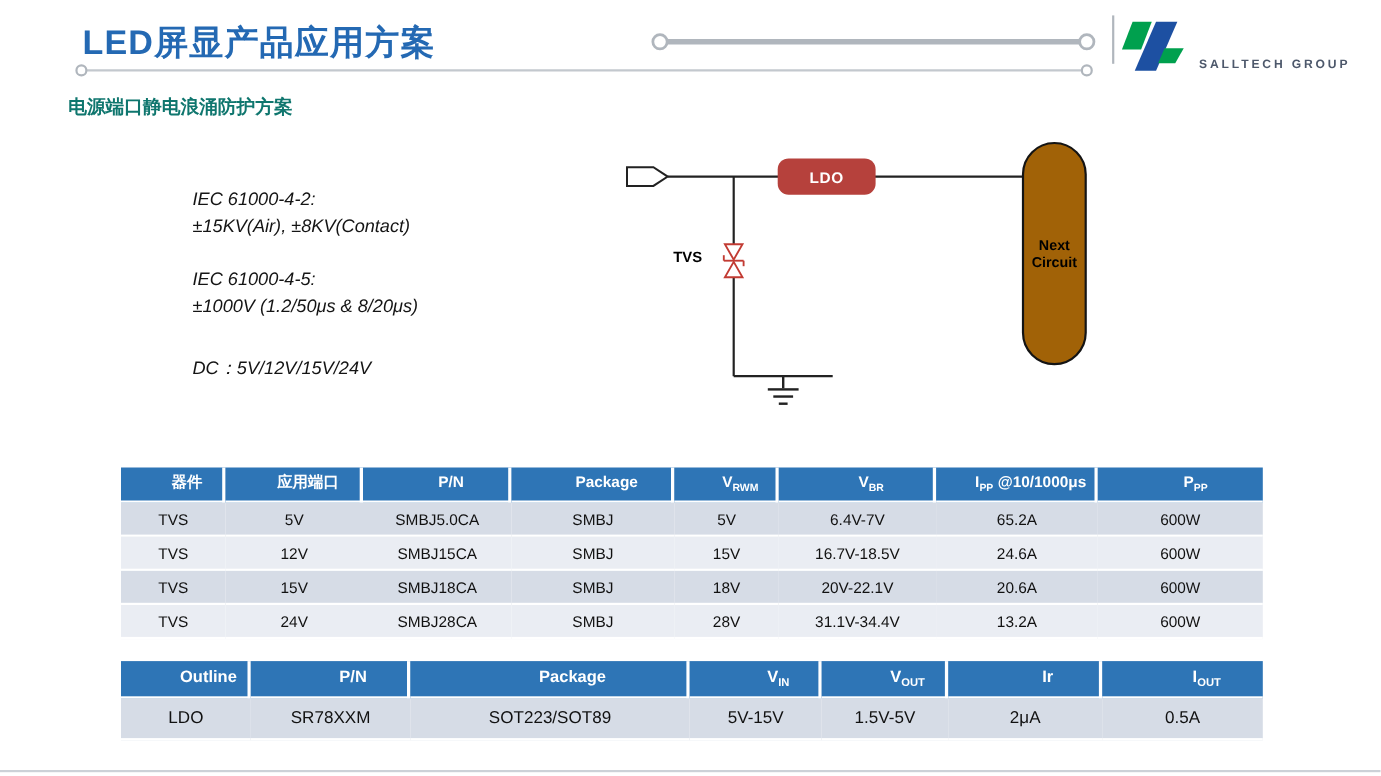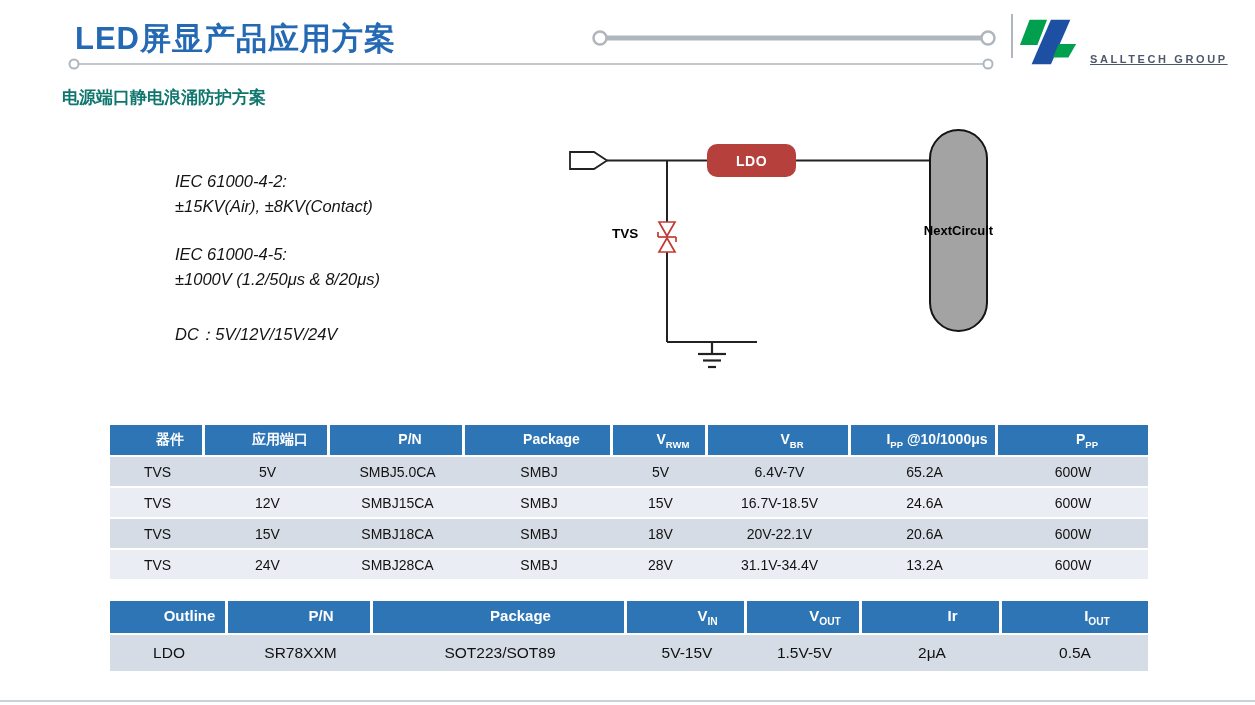--- a/index.html
+++ b/index.html
@@ -12,42 +12,42 @@
 
   
   .page-title {
     left:75px; top:18px; font-size:31px; font-weight:bold; color:#2469b3;
     letter-spacing:1px;
   }
   .deco-svg { left:0; top:0; width:1255px; height:90px; pointer-events:none; }
   .logo-wrap { left:1018px; top:12px; width:225px; height:62px; }
   .logo-mark { position:absolute; left:0; top:4px; width:62px; height:52px; }
   .company-name { position:absolute; left:70px; top:6px; font-size:26px; font-weight:bold; color:#1b3c8c; letter-spacing:2px; }
-  .company-sub { position:absolute; left:72px; top:41px; font-size:11px; color:#4d586b; letter-spacing:2.6px; font-weight:bold;text-decoration:underline; }
+  .company-sub { position:absolute; left:72px; top:41px; font-size:11px; color:#4d586b; letter-spacing:2.6px; font-weight:bold; }
 
   .section-subtitle { left:62px; top:86px; font-size:17px; font-weight:bold; color:#0f766e; }
 
   
   .spec-line { left:175px; font-size:16.5px; color:#141414;font-style:italic; }
   .spec-1 { top:172px; } .spec-2 { top:197px; }
   .spec-3 { top:245px; } .spec-4 { top:270px; }
   .spec-5 { top:324px; }
 
   
   .circuit-svg { left:540px; top:110px; width:460px; height:280px; }
   .ldo-block {
     left:707px; top:144px; width:89px; height:33px; background:#b6413c;
     border-radius:10px; display:flex; align-items:center; justify-content:center;
     color:#fff; font-weight:bold; font-size:14px; letter-spacing:0.5px;
   }
   .tvs-label { left:612px; top:226px; width:44px; font-size:13.5px; font-weight:bold; color:#000; }
   .next-circuit {
-    left:929px; top:129px; width:59px; height:203px; background:#a3a3a3;
+    left:929px; top:129px; width:59px; height:203px; background:#a16207;
     border:2.5px solid #141414; border-radius:30px;
-    display:flex; flex-direction:row; align-items:center; justify-content:center;
+    display:flex; flex-direction:column; align-items:center; justify-content:center;
     font-size:13px; font-weight:bold; line-height:16px; color:#000; text-align:center;
   }
 
   
   table { border-collapse:separate; border-spacing:0; table-layout:fixed; }
   th { background:#2e75b6; color:#fff; font-weight:bold; text-align:center;
        border-right:3px solid #fff; border-bottom:2px solid #fff; }
   th:last-child { border-right:none; }
   td { text-align:center; color:#111; border-bottom:2px solid #fff; }
   tbody tr:nth-child(odd) td { background:#d6dce6; }

